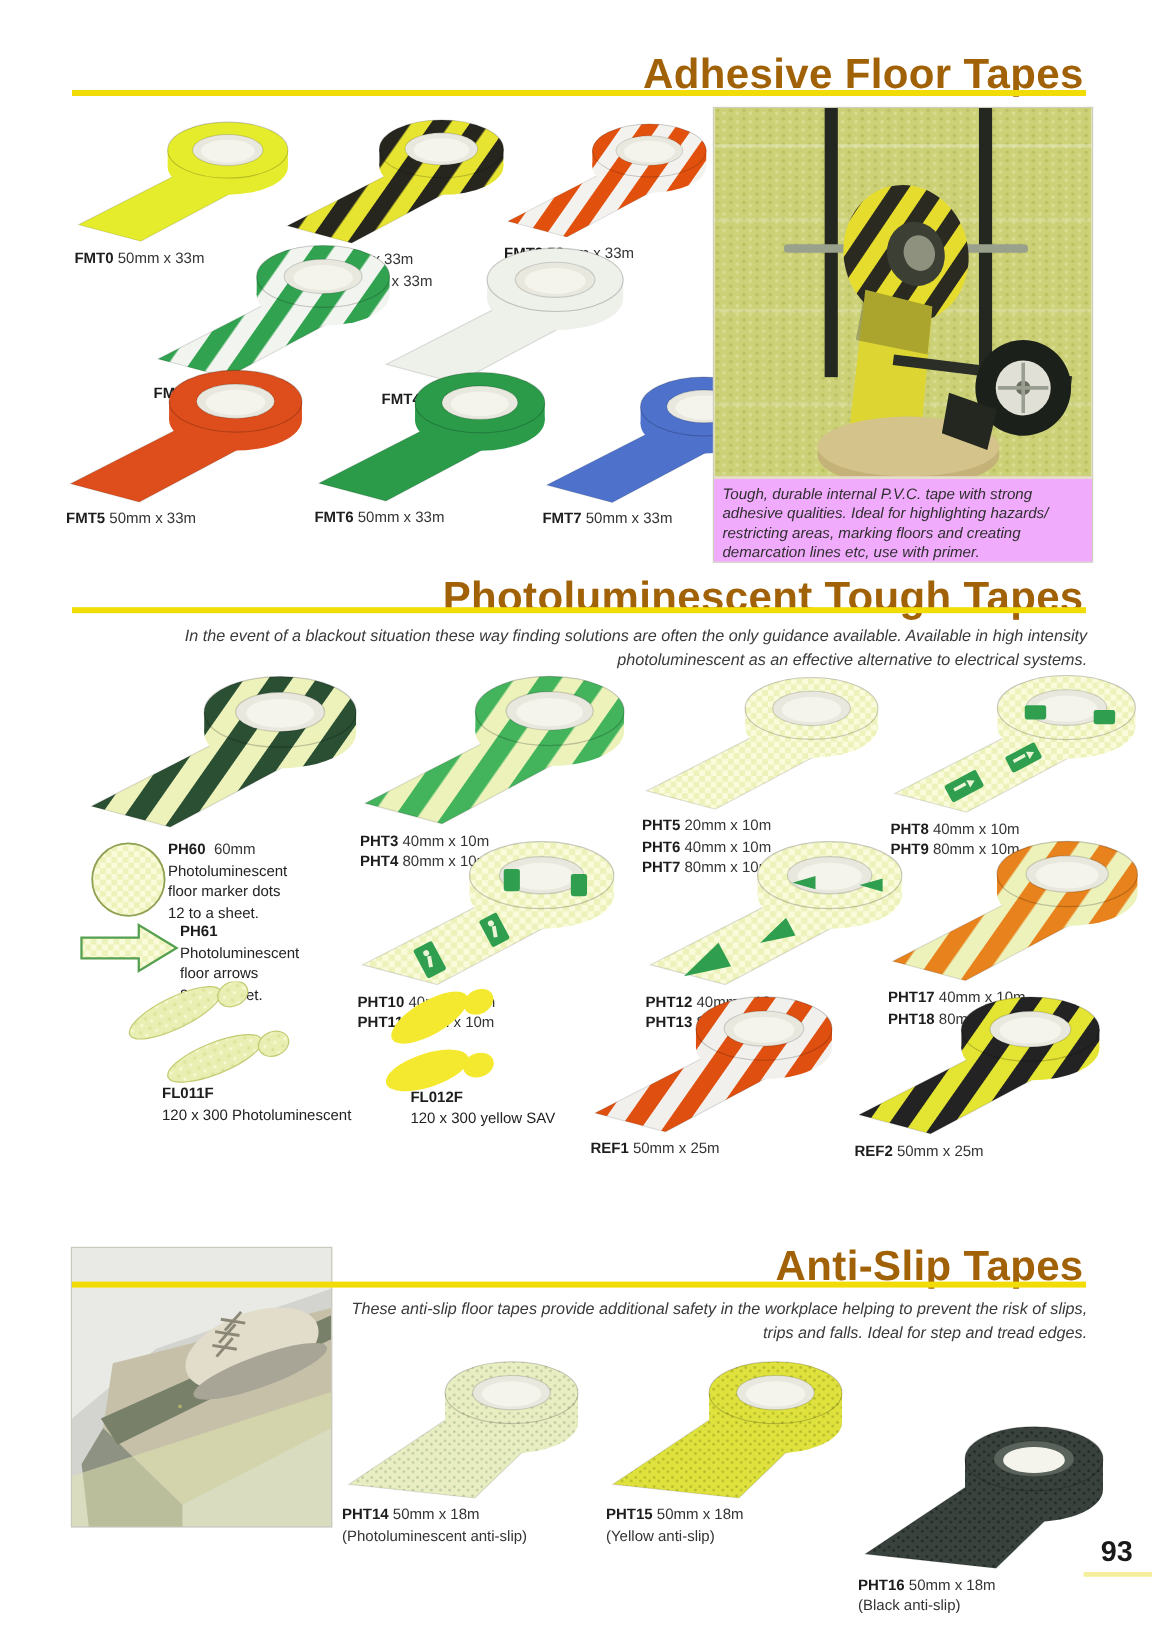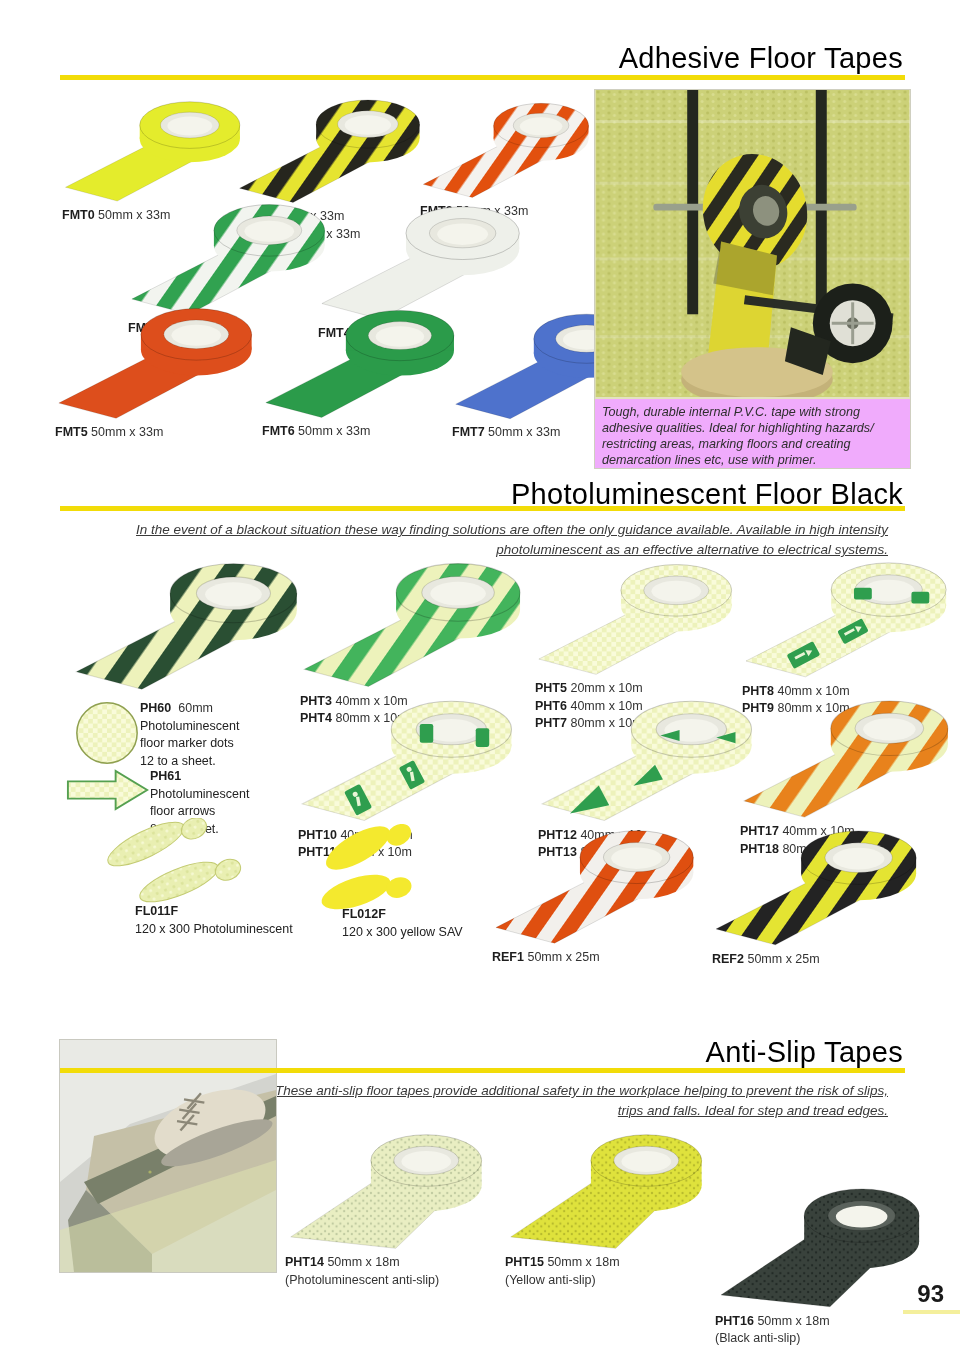--- a/index.html
+++ b/index.html
@@ -1,31 +1,31 @@
 <!DOCTYPE html>
 <html><head>
 <meta charset="utf-8">
 <style>
   html,body{margin:0;padding:0;background:#ffffff;}
   .page{position:relative;width:960px;height:1358px;background:#ffffff;
         font-family:"Liberation Sans",sans-serif;overflow:hidden;}
 
-  .sec-title{position:absolute;right:57px;margin:0;font-size:29px;font-weight:400;
-             color:#000000;letter-spacing:.3px;white-space:nowrap;}
+  .sec-title{position:absolute;right:57px;margin:0;font-size:35px;font-weight:700;
+             color:#a16207;letter-spacing:.3px;white-space:nowrap;}
   #title-adhesive{top:42px;}
   #title-photolum{top:478px;}
   #title-antislip{top:1036px;}
 
   .rule{position:absolute;left:60px;width:845px;height:5px;background:#f2dc08;z-index:3;}
   #rule-adhesive{top:75px;}
   #rule-photolum{top:506px;}
   #rule-antislip{top:1068px;}
 
-  .intro{position:absolute;right:72px;text-align:right;font-style:italic;
-         color:#3a3a3a;font-size:13.5px;line-height:1.5;text-decoration:underline;}
+  .intro{position:absolute;right:54px;text-align:right;font-style:italic;
+         color:#3a3a3a;font-size:13.5px;line-height:1.5;}
   #intro-photolum{top:520px;width:770px;}
   #intro-antislip{top:1081px;width:625px;}
 
   .tile{position:absolute;}
   .tile svg{display:block;width:100%;height:auto;}
   .tile-labels{text-align:left;font-size:12.5px;color:#222;line-height:1.4;margin-top:2px;}
   .pcode{font-weight:700;color:#1d1d1d;}
   .psize{color:#333;}
   .pnote{color:#333;}
 
@@ -83,21 +83,21 @@
   #page-number-rule{position:absolute;top:1310px;left:903px;right:0;height:4px;background:#f4ef9c;}
 </style>
 </head>
 <body>
 
 <div class="page">
 
   <h1 class="sec-title" id="title-adhesive">Adhesive Floor Tapes</h1>
   <div class="rule" id="rule-adhesive"></div>
 
-  <h1 class="sec-title" id="title-photolum">Photoluminescent Floor Black</h1>
+  <h1 class="sec-title" id="title-photolum">Photoluminescent Tough Tapes</h1>
   <div class="rule" id="rule-photolum"></div>
   <div class="intro" id="intro-photolum">In the event of a blackout situation these way finding solutions are often the only guidance available. Available in high intensity photoluminescent as an effective alternative to electrical systems.</div>
 
   <h1 class="sec-title" id="title-antislip">Anti-Slip Tapes</h1>
   <div class="rule" id="rule-antislip"></div>
   <div class="intro" id="intro-antislip">These anti-slip floor tapes provide additional safety in the workplace helping to prevent the risk of slips, trips and falls. Ideal for step and tread edges.</div>
 
   <div id="photo-dispenser">
     <svg viewBox="0 0 315 315">
       <defs>

